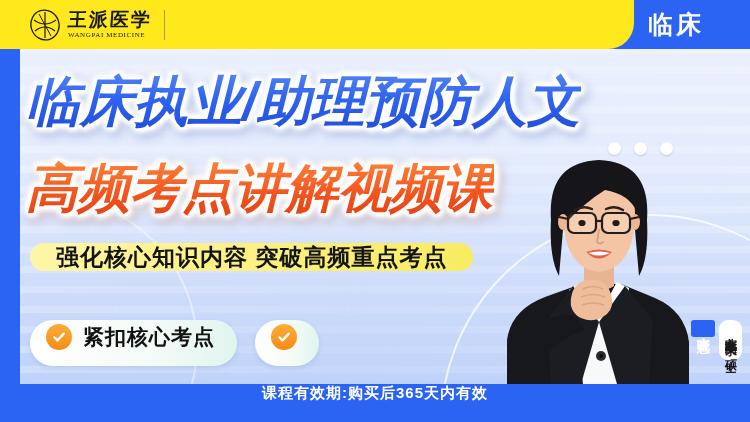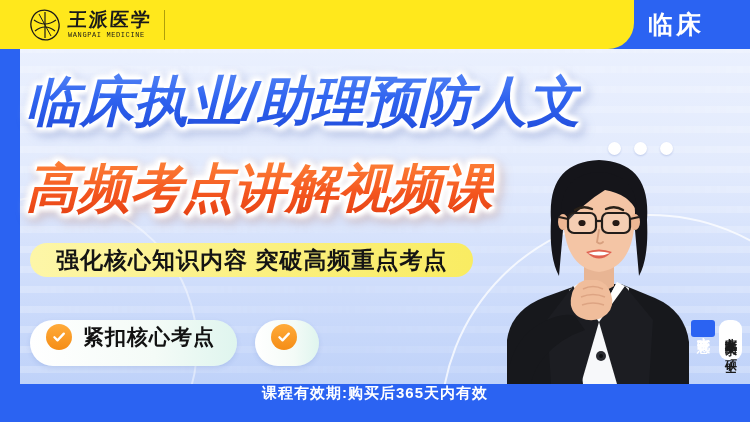--- a/index.html
+++ b/index.html
@@ -64,21 +64,21 @@
   .wp-mark { width:34px; height:34px; position:relative; }
   .wp-mark svg { display:block; }
   .wp-text { display:flex; flex-direction:column; line-height:1; }
   .wp-cn {
     font-size:19px; font-weight:bold; color:#1a1a1a;
     letter-spacing:2px; font-family:"Liberation Serif","DejaVu Serif",serif;
     transform:skewX(-4deg);
   }
   .wp-en {
     font-size:7px; color:#1a1a1a; letter-spacing:.6px; margin-top:3px;
-    font-family:Liberation Mono, monospace;
+    font-family:Liberation Serif, serif;
   }
   .divider-v { width:1px; height:30px; background:#6b6300; margin:0 12px; opacity:.55; }
   .logo-brand { display:flex; align-items:center; gap:7px; }
   .brand-seal {
     width:30px; height:30px; border-radius:50%;
     background:radial-gradient(circle at 50% 45%,#fff 0 42%,#d31a1a 43% 100%);
     border:1.6px solid #b31313;
     display:flex; align-items:center; justify-content:center;
     font-size:8px; color:#d31a1a; font-weight:bold;
     position:relative; overflow:hidden;
@@ -135,21 +135,21 @@
            drop-shadow(-2px -2px 0 rgba(255,255,255,.95))
            drop-shadow(3px 4px 4px rgba(160,70,40,.25));
     white-space:nowrap;
   }
   .dots { position:absolute; left:608px; top:142px; display:flex; gap:13px; z-index:5; }
   .dots i { width:13px; height:13px; border-radius:50%; background:#fff; display:block;
             box-shadow:0 1px 2px rgba(40,70,160,.2); }
   
   .subpill {
     position:absolute; left:30px; top:243px; z-index:4;
-    height:34px; padding:0 26px;
+    height:28px; padding:0 26px;
     background:linear-gradient(90deg,#fdf6a8 0%,#fbf07e 55%,#f9ec62 100%);
     border-radius:22px;
     display:flex; align-items:center;
     font-size:23px; font-weight:bold; color:#141414; letter-spacing:1px;
     white-space:nowrap;
   }
   
   .badges { position:absolute; left:30px; top:320px; display:flex; gap:18px; z-index:4; }
   .badge {
     height:46px; padding:0 22px 13px 16px;

